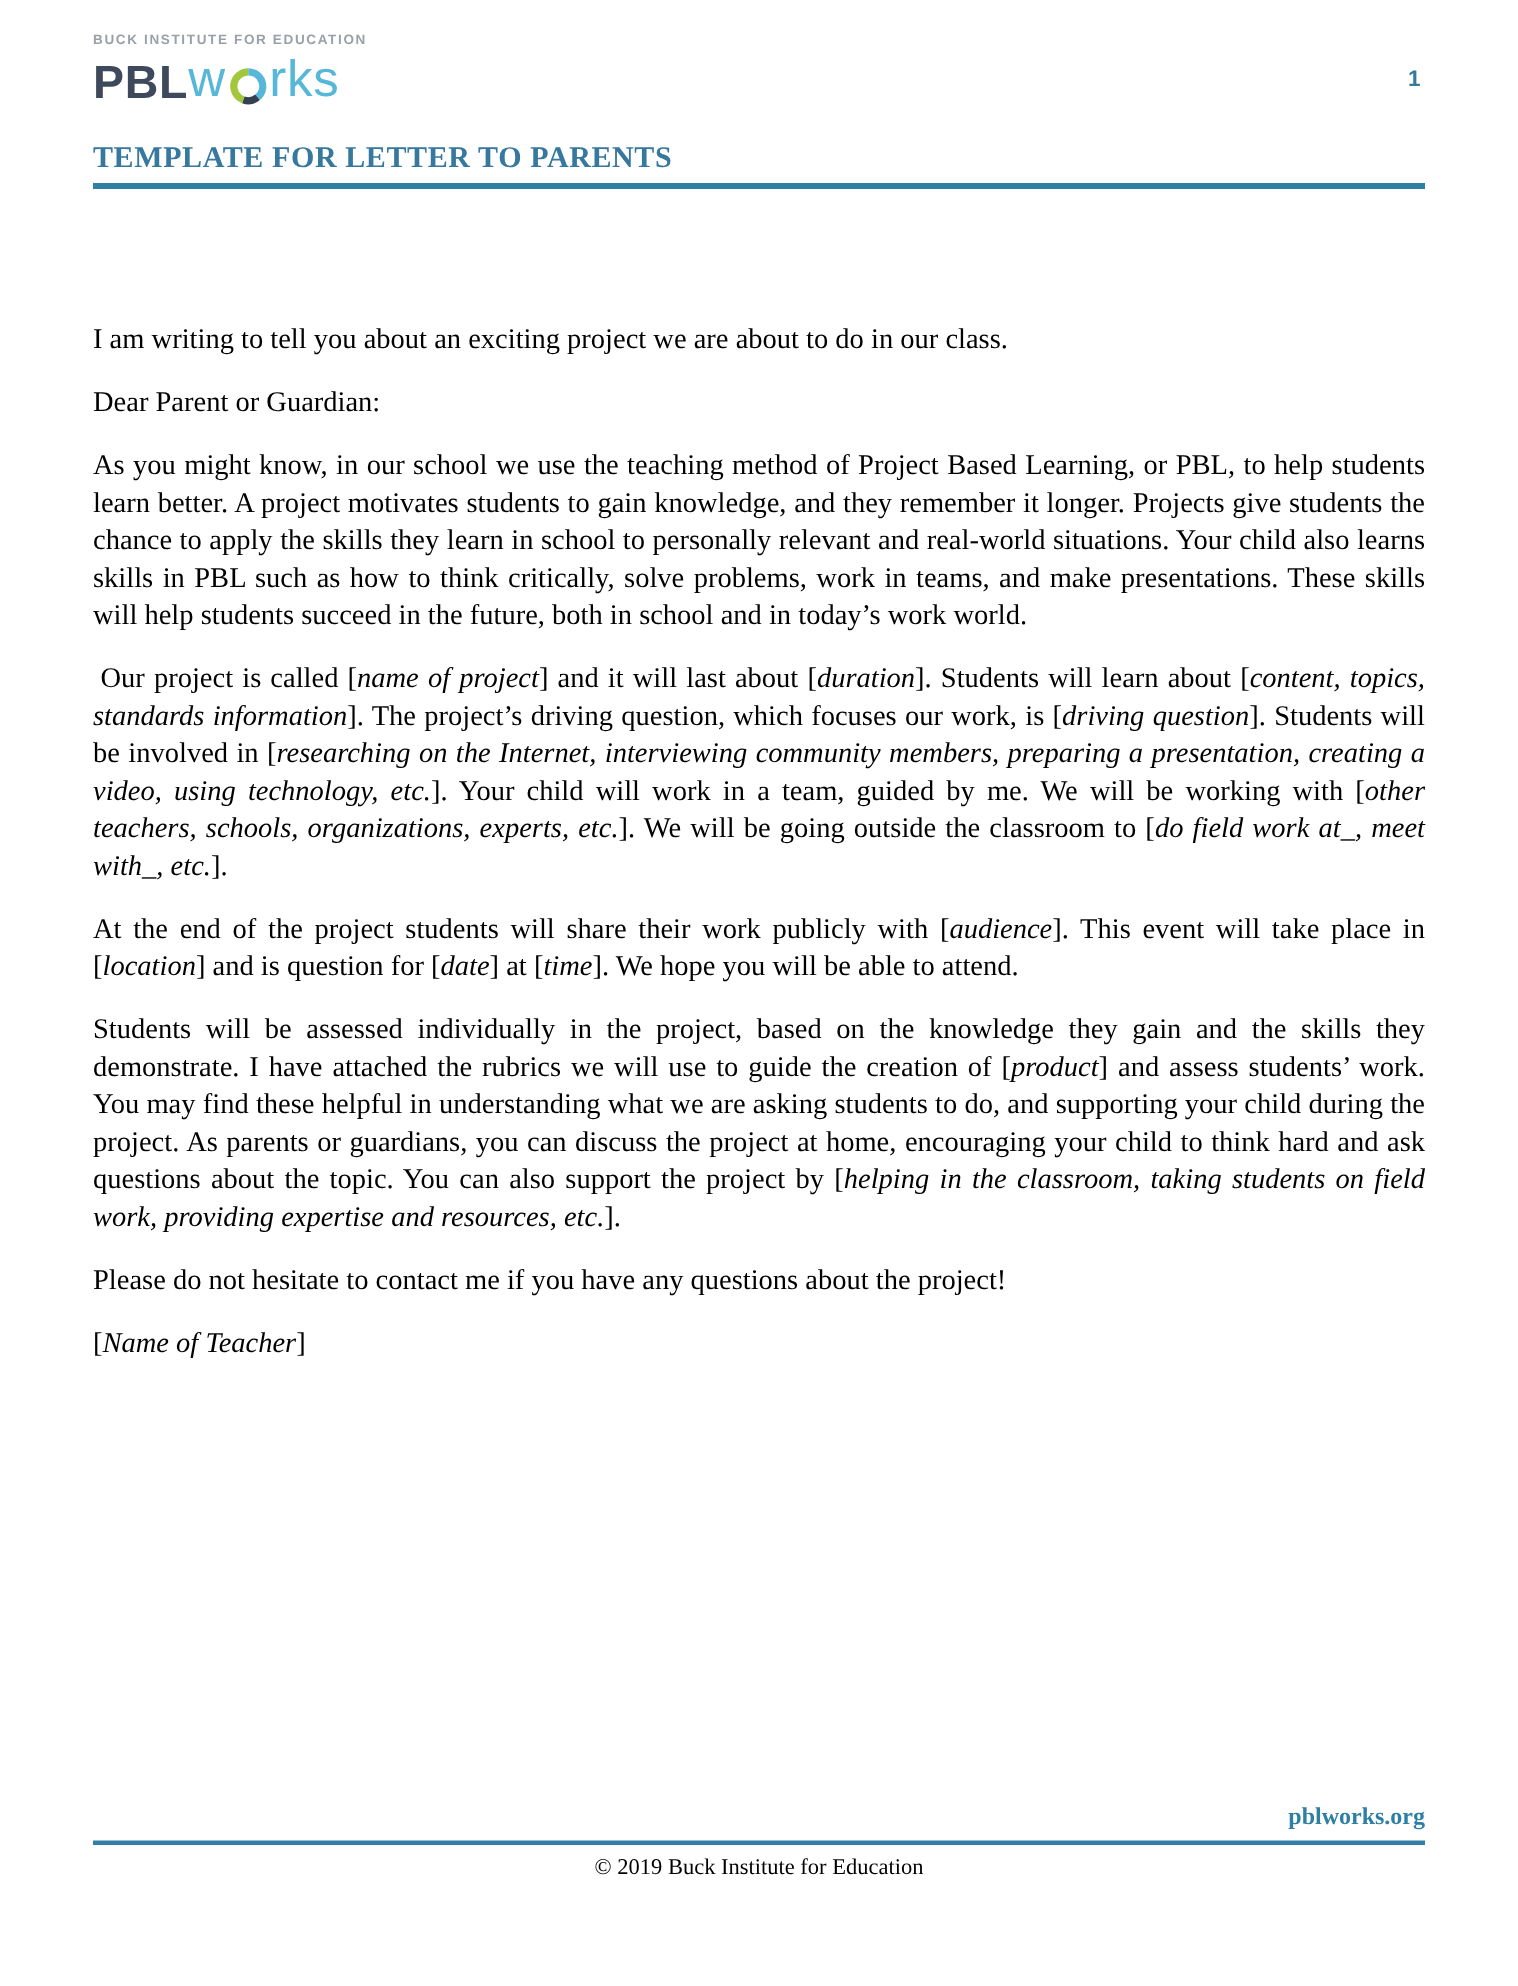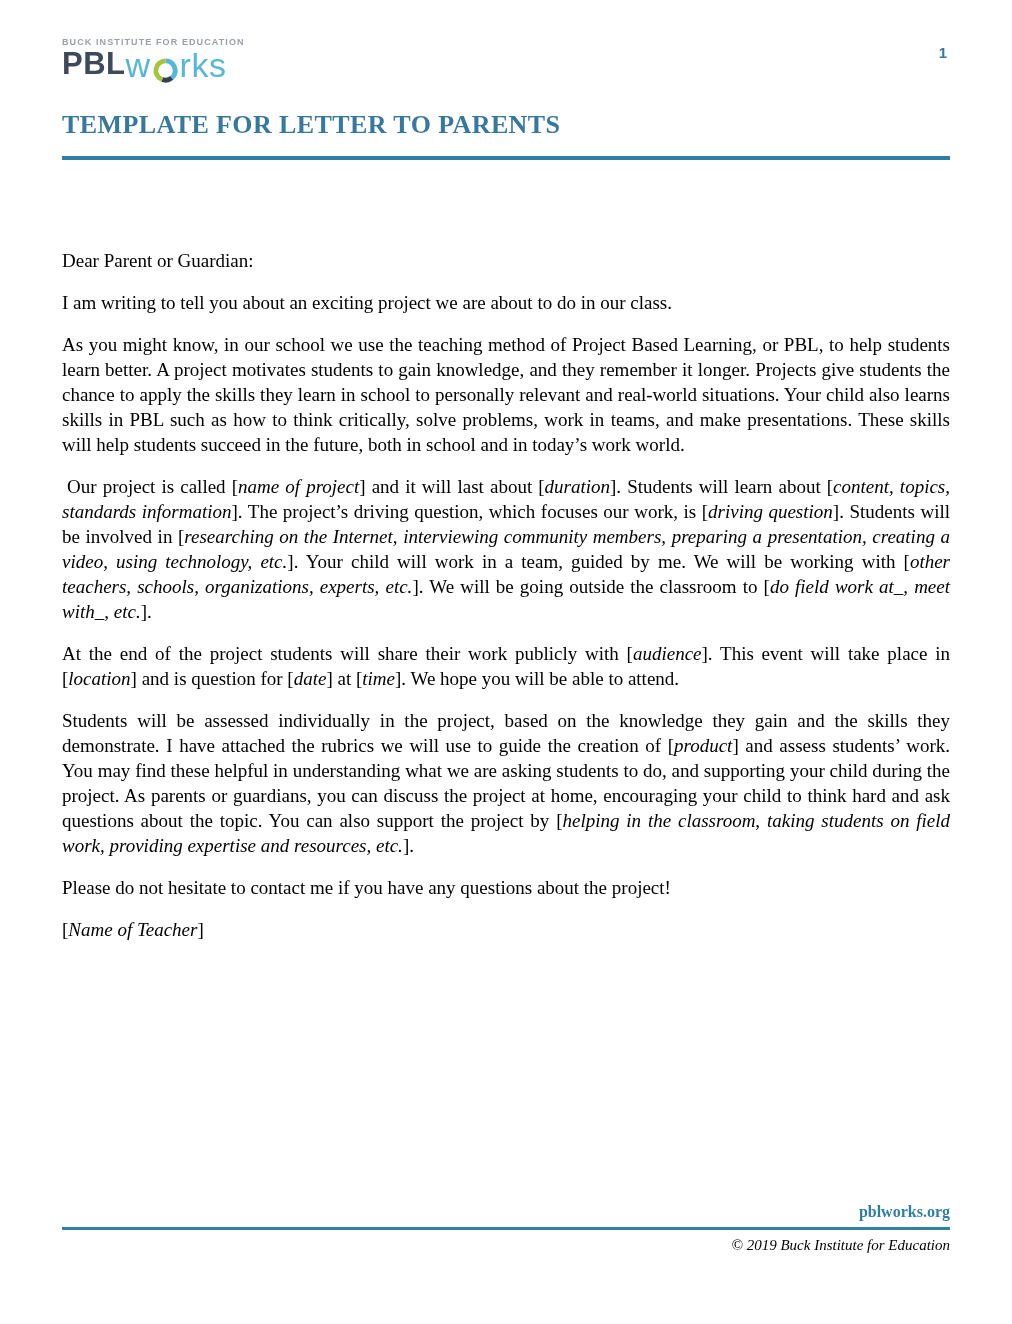--- a/index.html
+++ b/index.html
@@ -6,32 +6,32 @@
   html, body { background: #e8e8e8; }
   body { font-family: "Liberation Serif", serif; }
   .page {
     position: relative;
     width: 1012px;
     height: 1324px;
     background: #ffffff;
     margin: 0 auto;
     overflow: hidden;
   }
-  .content { position: absolute; left: 62px; right: 62px; top: 16px; }
+  .content { position: absolute; left: 62px; right: 62px; top: 0; }
 
   
   .brand { padding-top: 21px; }
   .brand-tagline {
     font-family: "Liberation Sans", sans-serif;
     font-size: 9px;
     letter-spacing: 1.1px;
     color: #9aa0a8;
     font-weight: bold;
   }
-  .brand-row { display: flex; align-items: flex-start; margin-top: 1px; height: 38px; }
+  .brand-row { display: flex; align-items: flex-end; margin-top: 1px; height: 38px; }
   .logo-pbl {
     font-family: "Liberation Sans", sans-serif;
     font-weight: bold;
     font-size: 31px;
     line-height: 1;
     color: #3e4a5c;
     letter-spacing: 0.5px;
   }
   .logo-works {
     font-family: "Liberation Sans", sans-serif;
@@ -50,26 +50,26 @@
     top: 44px;
     right: 65px;
     font-family: "Liberation Sans", sans-serif;
     font-weight: bold;
     font-size: 15px;
     color: #36789e;
   }
 
   .doc-title {
     margin-top: 24px;
-    font-size: 26px;
+    font-size: 20px;
     font-weight: bold;
     color: #36789e;
     letter-spacing: 0.4px;
     border-bottom: 4px solid #2f7fa5;
-    padding-bottom: 16px;
+    padding-bottom: 5px;
   }
 
   
   .letter { margin-top: 88px; }
   .letter p {
     font-size: 19px;
     line-height: 25px;
     color: #000000;
     margin-bottom: 17px;
     text-align: justify;
@@ -83,25 +83,24 @@
   .footer-site {
     text-align: right;
     font-weight: bold;
     font-size: 16px;
     color: #2f7fa5;
     padding-bottom: 6px;
     font-family: Liberation Serif, serif;
   }
   .footer-rule { border-top: 3px solid #3380a6; }
   .footer-copy {
-    text-align: right;
+    text-align: center;
     font-size: 15px;
     color: #000000;
     padding-top: 7px;
-    font-style: italic;
   }
 </style>
 </head>
 <body>
 
 <div class="page">
   <div class="content">
 
     <div class="brand">
       <div class="brand-tagline">BUCK INSTITUTE FOR EDUCATION</div>
@@ -117,22 +116,22 @@
             </svg>
           </span>
           <span>rks</span>
         </span>
       </div>
     </div>
 
     <div class="doc-title">TEMPLATE FOR LETTER TO PARENTS</div>
 
     <div class="letter">
+      <p class="no-justify"><span>I am writing to tell you about an exciting project we are about to do in our class.</span></p>
       <p class="no-justify"><span>Dear Parent or Guardian:</span></p>
-      <p class="no-justify"><span>I am writing to tell you about an exciting project we are about to do in our class.</span></p>
       <p><span>As you might know, in our school we use the teaching method of Project Based Learning, or PBL, to help students learn better. A project motivates students to gain knowledge, and they remember it longer. Projects give students the chance to apply the skills they learn in school to personally relevant and real-world situations. Your child also learns skills in PBL such as how to think critically, solve problems, work in teams, and make presentations. These skills will help students succeed in the future, both in school and in today’s work world.</span></p>
       <p class="lead-space"><span>Our project is called [</span><em>name of project</em><span>] and it will last about [</span><em>duration</em><span>]. Students will learn about [</span><em>content, topics, standards information</em><span>]. The project’s driving question, which focuses our work, is [</span><em>driving question</em><span>]. Students will be involved in [</span><em>researching on the Internet, interviewing community members, preparing a presentation, creating a video, using technology, etc.</em><span>]. Your child will work in a team, guided by me. We will be working with [</span><em>other teachers, schools, organizations, experts, etc.</em><span>]. We will be going outside the classroom to [</span><em>do field work at_, meet with_, etc.</em><span>].</span></p>
       <p><span>At the end of the project students will share their work publicly with [</span><em>audience</em><span>]. This event will take place in [</span><em>location</em><span>] and is question for [</span><em>date</em><span>] at [</span><em>time</em><span>]. We hope you will be able to attend.</span></p>
       <p><span>Students will be assessed individually in the project, based on the knowledge they gain and the skills they demonstrate. I have attached the rubrics we will use to guide the creation of [</span><em>product</em><span>] and assess students’ work. You may find these helpful in understanding what we are asking students to do, and supporting your child during the project. As parents or guardians, you can discuss the project at home, encouraging your child to think hard and ask questions about the topic. You can also support the project by [</span><em>helping in the classroom, taking students on field work, providing expertise and resources, etc.</em><span>].</span></p>
       <p class="no-justify"><span>Please do not hesitate to contact me if you have any questions about the project!</span></p>
       <p class="no-justify"><span>[</span><em>Name of Teacher</em><span>]</span></p>
     </div>
   </div>
 
   <div class="page-number">1</div>

